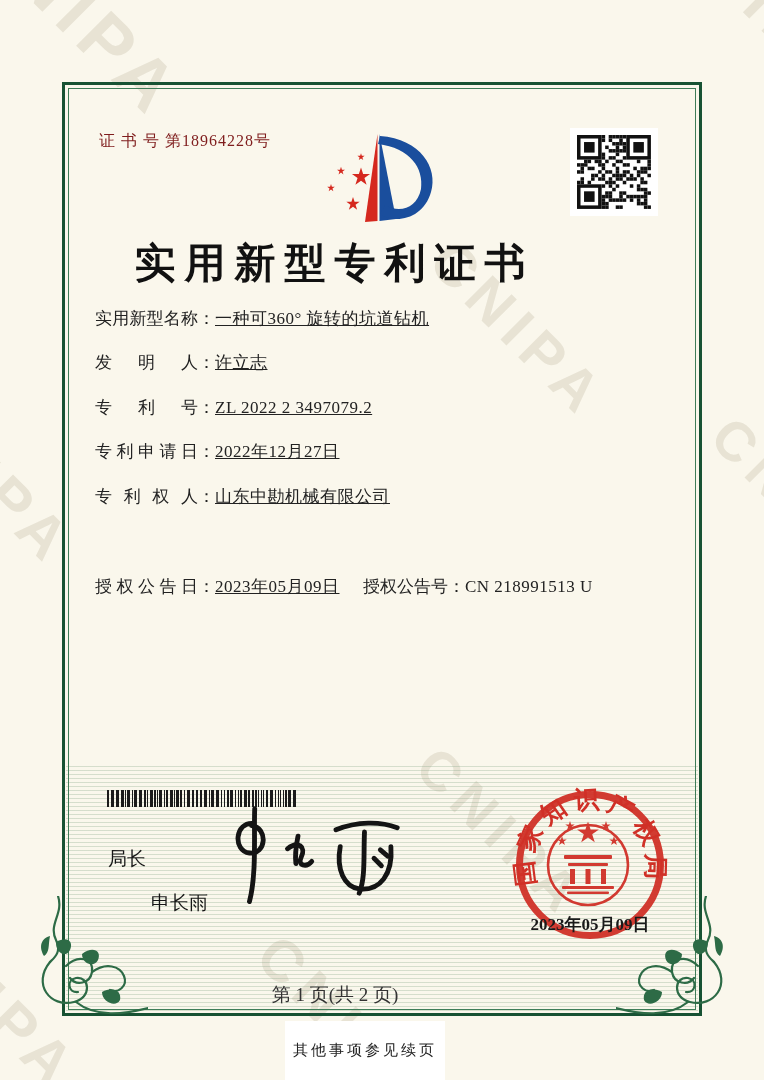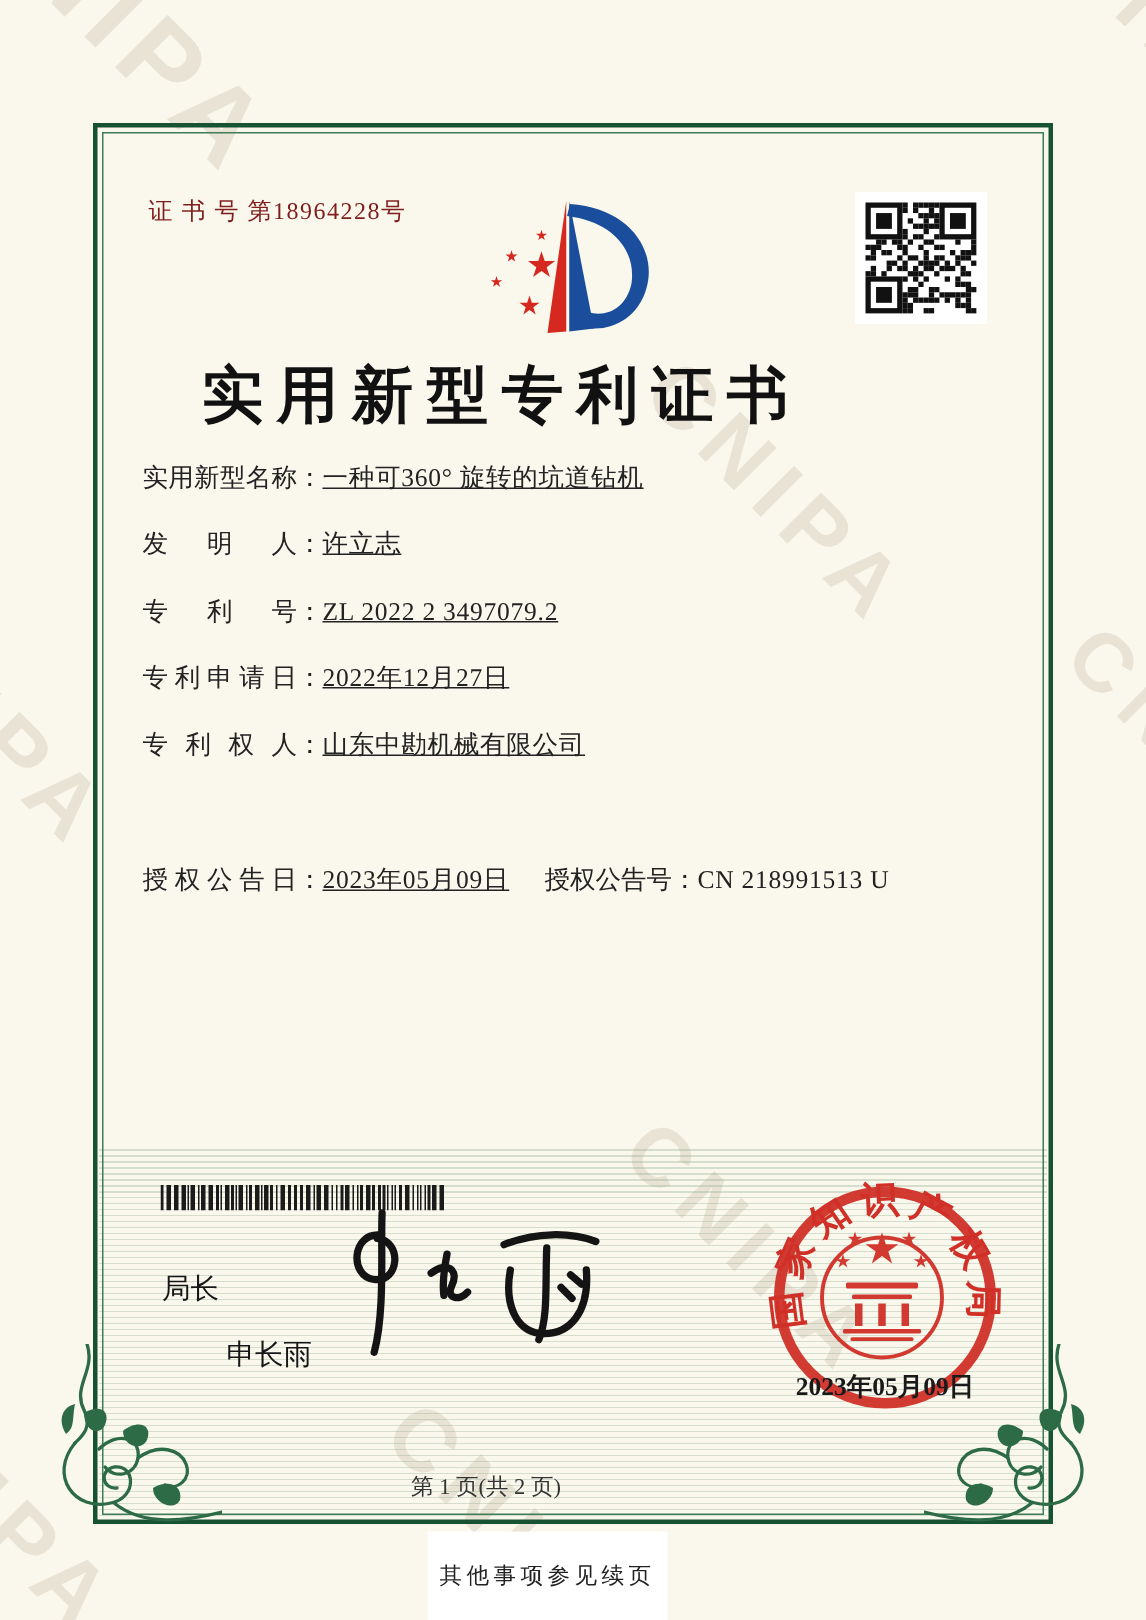--- a/index.html
+++ b/index.html
@@ -30,22 +30,22 @@
   .fval{letter-spacing:0.5px;}
   .g2{position:absolute;left:268px;top:0;white-space:nowrap;}
   .bodytext{position:absolute;left:95px;top:620px;width:588px;font-size:15.5px;
             line-height:23.2px;text-align:justify;color:#2a2a2a;}
   .bodytext p{margin:0 0 4px 0;text-indent:2em;}
   .qrbox{position:absolute;left:570px;top:128px;width:88px;height:88px;background:#ffffff;}
   .sig-role{position:absolute;left:108px;top:846px;font-size:19px;color:#161616;
             font-family:Liberation Mono, monospace;}
   .sig-name{position:absolute;left:107px;top:890px;font-size:19px;color:#161616;
             font-family:"Liberation Sans","DejaVu Sans",sans-serif;margin-left:44px;}
-  .pageno{position:absolute;left:4px;top:982px;width:640px;text-align:center;
-          font-size:15px;color:#333;}
+  .pageno{position:absolute;left:15px;top:982px;width:640px;text-align:center;
+          font-size:19px;color:#333;}
   .contbox{position:absolute;left:285px;top:1021px;width:160px;height:59px;background:#ffffff;
            display:flex;align-items:center;justify-content:center;}
   .contbox span{font-size:15px;letter-spacing:3px;color:#222;}
   .flourish{position:absolute;width:112px;height:127px;}
   .flourish.fr{transform:scaleX(-1);}
   svg{display:block;}
 </style>
 </head>
 <body>
 

